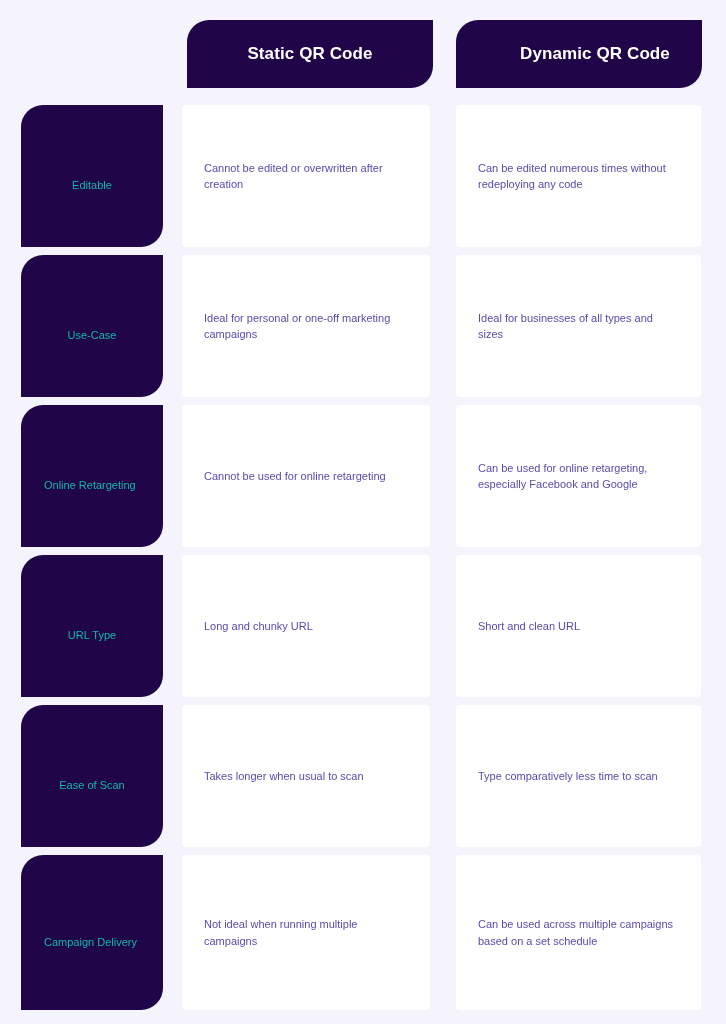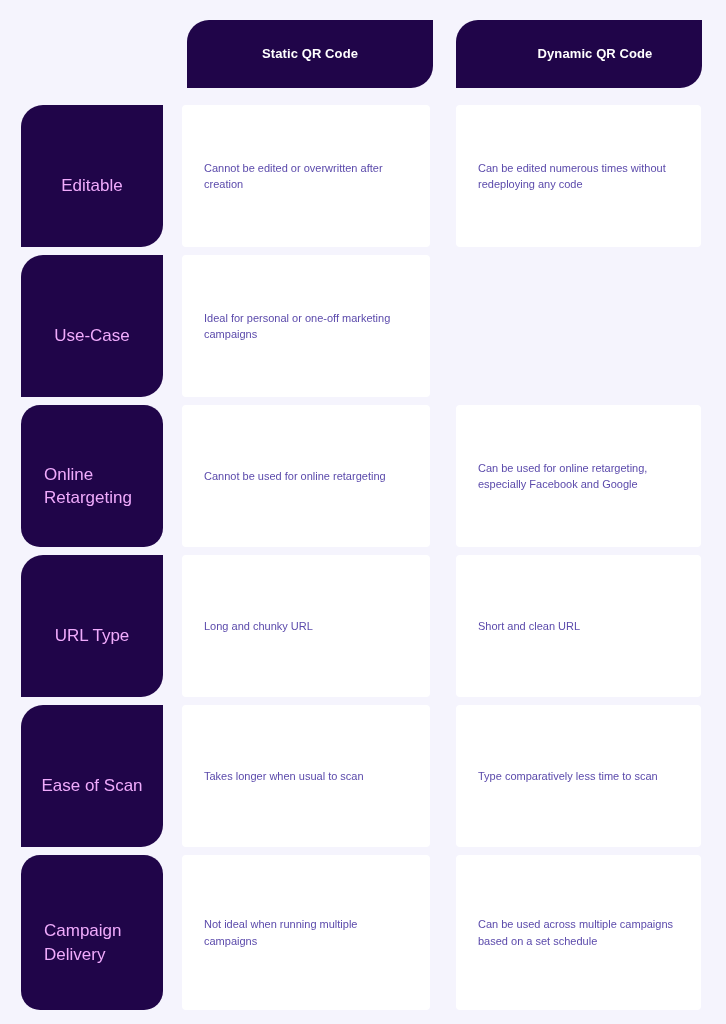--- a/index.html
+++ b/index.html
@@ -37,21 +37,21 @@
     border-radius: 22px 0 22px 0;
     display: flex;
     align-items: center;
     justify-content: center;
     box-sizing: border-box;
   }
   .header-cell.static  { left: 187px; width: 246px; }
   .header-cell.dynamic { left: 456px; width: 246px; padding-left: 32px; }
   .header-cell .label {
     color: #ffffff;
-    font-size: 13px;
+    font-size: 17px;
     font-weight: bold;
     letter-spacing: 0.1px;
     line-height: 1.2;
     text-align: center;
   }
 
   
   .row {
     position: absolute;
     left: 0;
@@ -73,31 +73,30 @@
     height: 100%;
     background: #200549;
     border-radius: 22px 0 22px 0;
     display: flex;
     align-items: center;
     justify-content: center;
     box-sizing: border-box;
     padding: 0 14px;
   }
   .row-label .label {
-    color: #f0abfc;
-    font-size: 17px;
+    color: #14b8a6;
+    font-size: 11px;
     font-weight: normal;
     line-height: 1.38;
     text-align: center;
     margin-top: 20px;
   }
   .row-label.multiline {
     justify-content: flex-start;
     padding-left: 23px;
-    border-radius: 19px;
   }
   .row-label.multiline .label {
     text-align: left;
   }
 
   .cell {
     position: absolute;
     top: 0;
     height: 100%;
     background: #ffffff;
@@ -145,20 +144,23 @@
     </div>
   </div>
 
   <div class="row row-2">
     <div class="row-label">
       <span class="label">Use-Case</span>
     </div>
     <div class="cell static">
       <span class="text">Ideal for personal or one-off marketing campaigns</span>
     </div>
+    <div class="cell dynamic">
+      <span class="text">Ideal for businesses of all types and sizes</span>
+    </div>
   </div>
 
   <div class="row row-3">
     <div class="row-label multiline">
       <span class="label">Online Retargeting</span>
     </div>
     <div class="cell dynamic">
       <span class="text">Can be used for online retargeting, especially Facebook and Google</span>
     </div>
     <div class="cell static">

